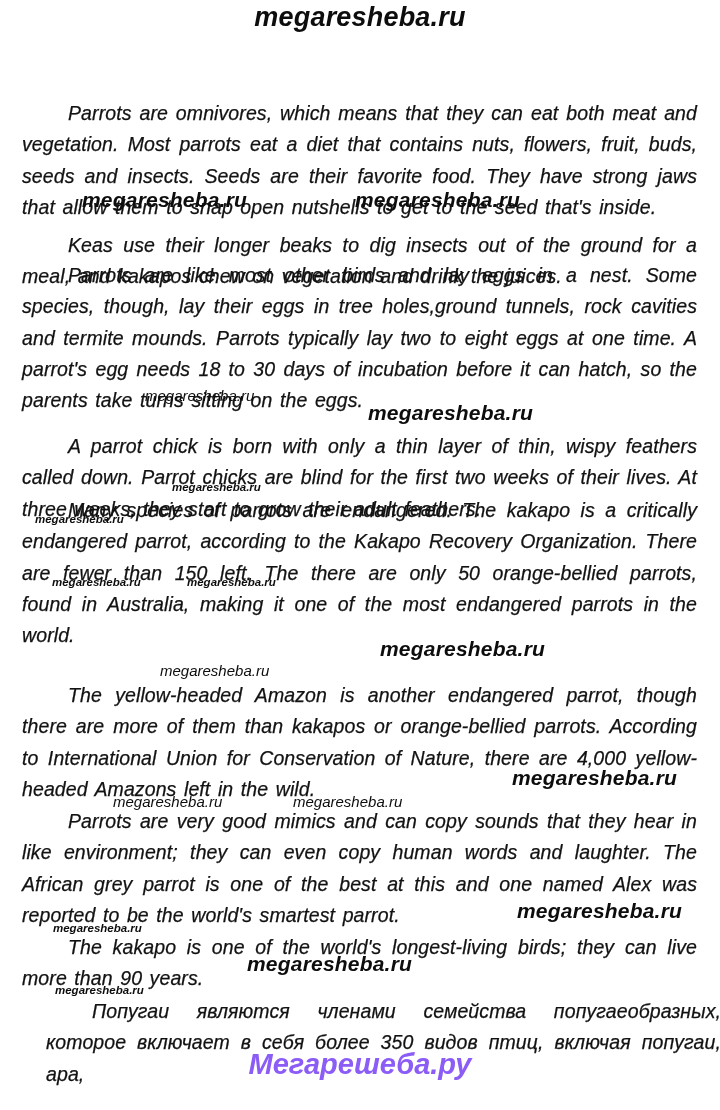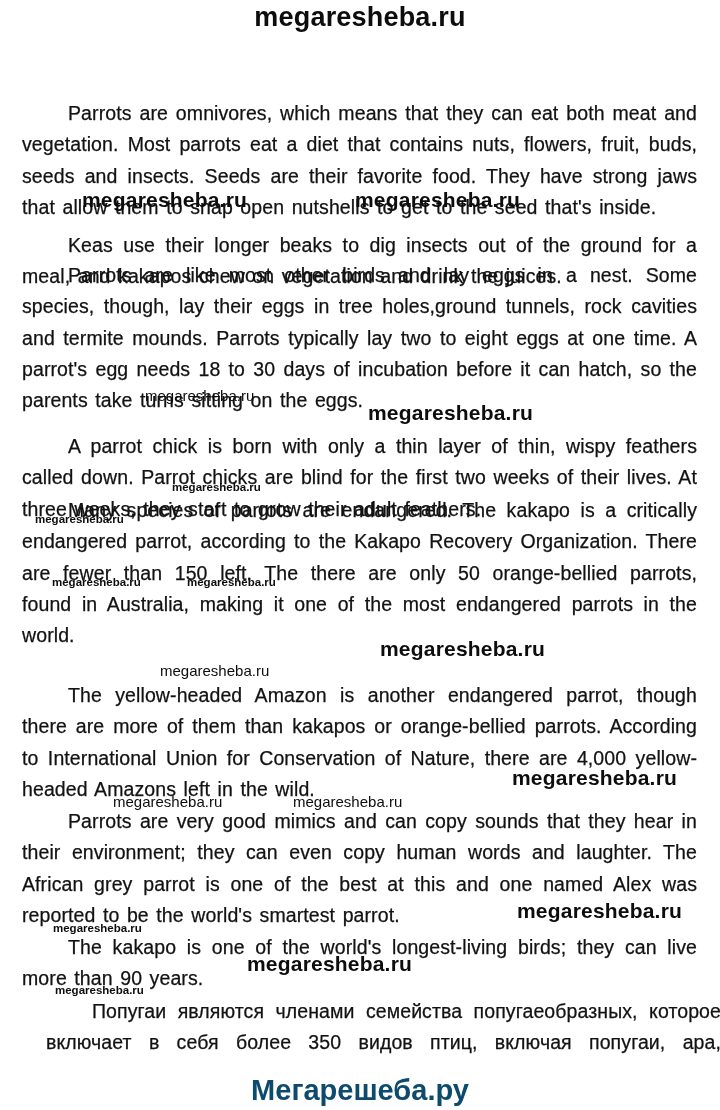--- a/index.html
+++ b/index.html
@@ -4,33 +4,34 @@
 <style>
   html,body{margin:0;padding:0;background:#e8e8e8;}
   .page{
     position:relative;
     width:720px;height:1110px;
     margin:0 auto;
     background:#ffffff;
     font-family:"Liberation Sans","DejaVu Sans",sans-serif;
     color:#121212;
     overflow:hidden;
+    font-style:italic;
   }
   .header-wm{
     position:absolute;top:2px;left:0;width:100%;
     text-align:center;
     font-size:27px;font-weight:bold;
     letter-spacing:0.2px;
     color:#0d0d0d;
   }
   .footer-wm{
-    position:absolute;top:1074px;left:0;width:100%;
+    position:absolute;top:1048px;left:0;width:100%;
     text-align:center;
     font-size:29px;font-weight:bold;
-    color:#0c4a6e;
+    color:#8b5cf6;
   }
   .para{
     position:absolute;left:22px;width:675px;
     margin:0;
     font-size:19.5px;line-height:31.3px;
     text-align:justify;
     text-indent:46px;
     word-spacing:2px;letter-spacing:0.1px;
     -webkit-text-stroke:0.25px #121212;
   }
@@ -52,21 +53,21 @@
 <div class="page">
   <div class="header-wm">megaresheba.ru</div>
 
   <div id="article">
       <p class="para" style="top: 50px; margin-top: 48px;">Parrots are omnivores, which means that they can eat both meat and vegetation. Most parrots eat a diet that contains nuts, flowers, fruit, buds, seeds and insects. Seeds are their favorite food. They have strong jaws that allow them to snap open nutshells to get to the seed that's inside.</p>
       <p class="para" style="top: 206px; margin-top: 24px;">Keas use their longer beaks to dig insects out of the ground for a meal, and kakapos chew on vegetation and drink the juices.</p>
       <p class="para" style="top: 260px;">Parrots are like most other birds and lay eggs in a nest. Some species, though, lay their eggs in tree holes,ground tunnels, rock cavities and termite mounds. Parrots typically lay two to eight eggs at one time. A parrot's egg needs 18 to 30 days of incubation before it can hatch, so the parents take turns sitting on the eggs.</p>
       <p class="para" style="top: 431px;">A parrot chick is born with only a thin layer of thin, wispy feathers called down. Parrot chicks are blind for the first two weeks of their lives. At three weeks, they start to grow their adult feathers.</p>
       <p class="para" style="top: 495px;">Many species of parrots are endangered. The kakapo is a critically endangered parrot, according to the Kakapo Recovery Organization. There are fewer than 150 left. The there are only 50 orange-bellied parrots, found in Australia, making it one of the most endangered parrots in the world.</p>
       <p class="para" style="top: 680px;">The yellow-headed Amazon is another endangered parrot, though there are more of them than kakapos or orange-bellied parrots. According to International Union for Conservation of Nature, there are 4,000 yellow-headed Amazons left in the wild.</p>
-      <p class="para" style="top: 806px;">Parrots are very good mimics and can copy sounds that they hear in their environment; they can even copy human words and laughter. The African grey parrot is one of the best at this and one named Alex was reported to be the world's smartest parrot.</p>
+      <p class="para" style="top: 806px;">Parrots are very good mimics and can copy sounds that they hear in like environment; they can even copy human words and laughter. The African grey parrot is one of the best at this and one named Alex was reported to be the world's smartest parrot.</p>
       <p class="para" style="top: 932px;">The kakapo is one of the world's longest-living birds; they can live more than 90 years.</p>
       <p class="para ru" style="top: 996px; margin-left: 24px;">Попугаи являются членами семейства попугаеобразных, которое включает в себя более 350 видов птиц, включая попугаи, ара,</p>
     </div>
 
   <div id="wm-layer">
       <span class="wm wm-large" style="left: 82px; top: 189px;">megaresheba.ru</span>
       <span class="wm wm-large" style="left: 355px; top: 189px;">megaresheba.ru</span>
       <span class="wm wm-small" style="left: 145px; top: 388px;">megaresheba.ru</span>
       <span class="wm wm-large" style="left: 368px; top: 402px;">megaresheba.ru</span>
       <span class="wm wm-tiny" style="left: 172px; top: 482px;">megaresheba.ru</span>

